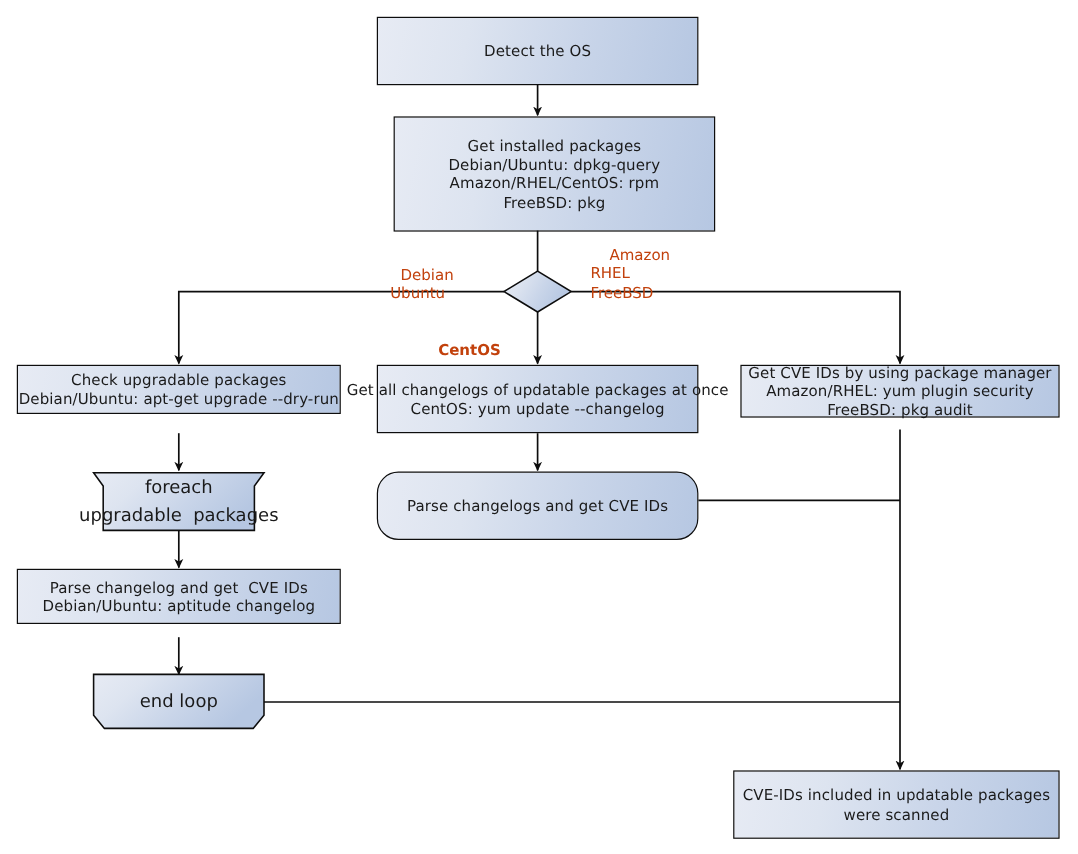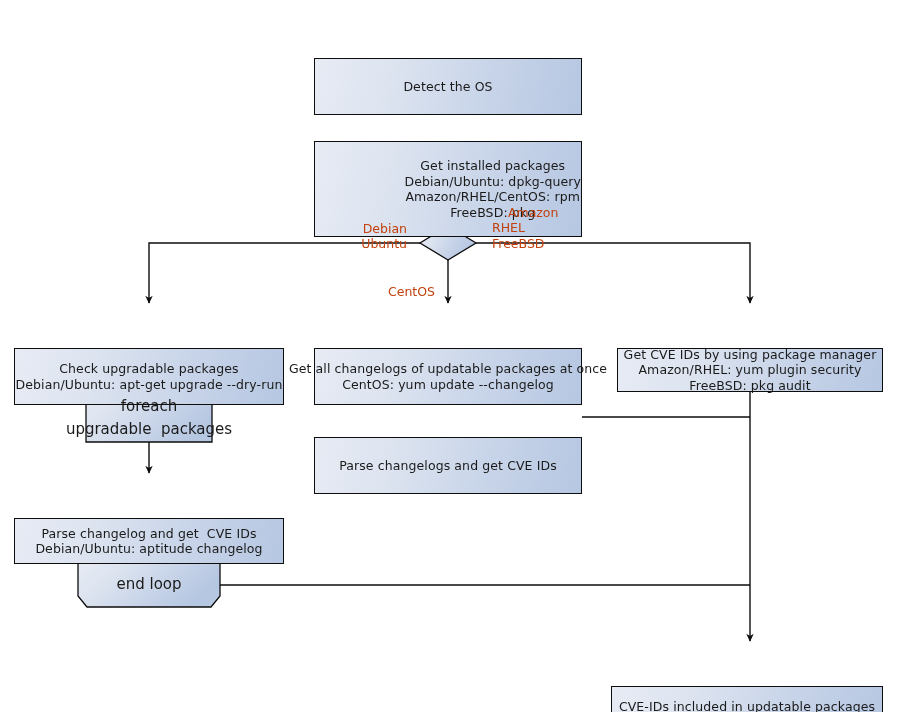--- a/index.html
+++ b/index.html
@@ -31,21 +31,20 @@
     box-sizing: border-box;
     display: flex;
     align-items: center;
     justify-content: center;
     text-align: center;
     color: #1a1a1a;
     font-size: 12.5px;
     line-height: 15.5px;
     white-space: pre;
     letter-spacing: 0.1px;
-    margin-top: 44px;
   }
   .rect {
     border: 1.3px solid #0d0d0d;
     background: linear-gradient(102deg, #e7ebf4 0%, #dde4f0 28%, #c9d5e9 62%, #b6c7e2 100%);
   }
   .loop-shape {
     position: absolute;
     box-sizing: border-box;
   }
   .loop-shape .loop-label {
@@ -63,21 +62,21 @@
     white-space: pre;
   }
   .edge-label {
     position: absolute;
     color: #c2410c;
     font-size: 12.5px;
     line-height: 15.5px;
     white-space: pre;
     text-align: center;
   }
-  .lbl-left { text-align: right; }
+  .lbl-left { text-align: center; }
   .lbl-right { text-align: left; }
 </style>
 </head>
 <body>
 
 <div id="canvas">
 
   <svg class="svg-layer" viewBox="0 0 898 712" width="898" height="712" xmlns="http://www.w3.org/2000/svg">
     <defs>
       <marker id="arrow" markerWidth="9" markerHeight="9" refX="7.2" refY="4" orient="auto" markerUnits="userSpaceOnUse">
@@ -122,28 +121,28 @@
 
     <polygon points="86,405 78,394 220,394 212,405 212,442 86,442" fill="url(#nodeGrad)" stroke="#0d0d0d" stroke-width="1.3"></polygon>
 
     <polygon points="78,562 220,562 220,596 211,607 87,607 78,596" fill="url(#nodeGrad)" stroke="#0d0d0d" stroke-width="1.3"></polygon>
   </svg>
 
   <div class="node rect" style="left:314px; top:14px; width:268px; height:57px;">
     <span>Detect the OS</span>
   </div>
 
-  <div class="node rect" style="left:314px; top:97px; width:268px; height:96px;justify-content:flex-end;">
+  <div class="node rect" style="left:328px; top:97px; width:268px; height:96px;">
     <span>Get installed packages
 Debian/Ubuntu: dpkg-query
 Amazon/RHEL/CentOS: rpm
 FreeBSD: pkg</span>
   </div>
 
-  <div class="node rect" style="left:14px; top:304px; width:270px; height:57px;">
+  <div class="node rect" style="left:14px; top:304px; width:270px; height:41px;">
     <span>Check upgradable packages
 Debian/Ubuntu: apt-get upgrade --dry-run</span>
   </div>
 
   <div class="node rect" style="left:314px; top:304px; width:268px; height:57px;">
     <span>Get all changelogs of updatable packages at once
 CentOS: yum update --changelog</span>
   </div>
 
   <div class="node rect" style="left:617px; top:304px; width:266px; height:44px;">
@@ -155,21 +154,21 @@
   <div class="loop-shape" style="left:78px; top:394px; width:142px; height:48px;">
     <span class="loop-label">foreach
 upgradable  packages</span>
   </div>
 
   <div class="node rect" style="left:14px; top:474px; width:270px; height:46px;">
     <span>Parse changelog and get  CVE IDs
 Debian/Ubuntu: aptitude changelog</span>
   </div>
 
-  <div class="node rect" style="left:314px; top:393px; width:268px; height:57px;">
+  <div class="node rect" style="left:314px; top:393px; width:268px; height:57px;border-radius:18px;">
     <span>Parse changelogs and get CVE IDs</span>
   </div>
 
   <div class="loop-shape" style="left:78px; top:562px; width:142px; height:45px;">
     <span class="loop-label">end loop</span>
   </div>
 
   <div class="node rect" style="left:611px; top:642px; width:272px; height:57px;">
     <span>CVE-IDs included in updatable packages
 were scanned</span>
@@ -179,17 +178,17 @@
     <span>Debian
 Ubuntu</span>
   </div>
 
   <div class="edge-label lbl-right" style="left:492px; top:189px; width:120px;">
     <span>Amazon
 RHEL
 FreeBSD</span>
   </div>
 
-  <div class="edge-label lbl-left" style="left:330px; top:268px; width:105px;">
+  <div class="edge-label lbl-left" style="left:330px; top:268px; width:105px;font-weight:bold;">
     <span>CentOS</span>
   </div>
 
 </div>
 
 </body></html>

